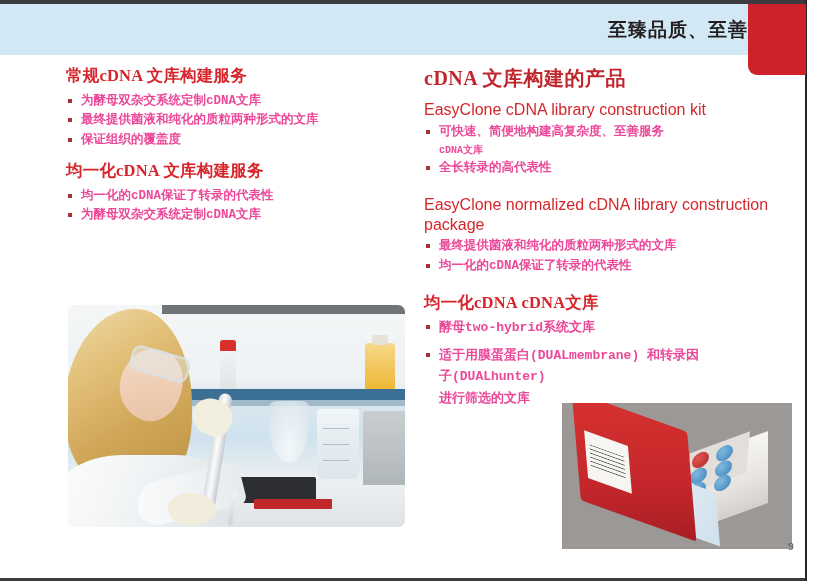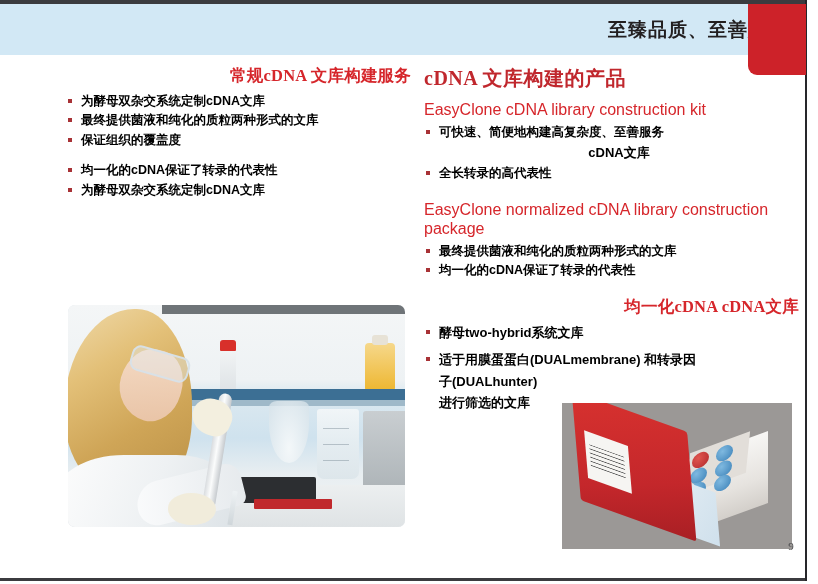--- a/index.html
+++ b/index.html
@@ -100,21 +100,20 @@
     line-height: 1.2;
   }
   h2.sub-serif {
     margin: 0 0 5px 0;
     font-family: "Liberation Serif", serif;
     font-size: 16.5px;
     font-weight: 700;
     color: #d6262b;
     letter-spacing: 0.2px;
     line-height: 1.25;
-    text-align: right;
   }
   h2.sub-sans {
     margin: 0 0 3px 0;
     font-family: "Liberation Sans", sans-serif;
     font-size: 16px;
     font-weight: 400;
     color: #d6262b;
     letter-spacing: 0px;
     line-height: 1.22;
   }
@@ -122,46 +121,45 @@
   
   ul.bullets {
     list-style: none;
     margin: 0 0 11px 0;
     padding: 0;
   }
   ul.bullets li {
     position: relative;
     padding-left: 15px;
     margin: 0 0 1px 0;
-    font-family: Liberation Sans, sans-serif;
+    font-family: Liberation Mono, monospace;
     font-size: 12.5px;
     font-weight: 600;
-    color: #000000;
+    color: #ec4899;
     line-height: 1.5;
   }
   ul.bullets li::before {
     content: "";
     position: absolute;
     left: 2px;
     top: 7px;
     width: 4px;
     height: 4px;
     background: #a83236;
   }
   ul.bullets.spaced li {
     margin-bottom: 8px;
     font-size: 13px;
   }
   .cont-line {
     display: block;
     margin-top: 2px;
   }
   .small-latin {
-    font-size: 13px;
-    text-align: center;
+    font-size: 10px;
   }
 
   .lead-gap { height: 6px; }
 
   
   .photo-lab {
     position: absolute;
     left: 68px; top: 305px;
     width: 337px; height: 222px;
     border-radius: 7px;
@@ -428,20 +426,21 @@
 
   <div class="col-left">
 
     <h2 class="sub-serif">常规cDNA 文库构建服务</h2>
     <ul class="bullets">
       <li>为酵母双杂交系统定制cDNA文库</li>
       <li>最终提供菌液和纯化的质粒两种形式的文库</li>
       <li>保证组织的覆盖度</li>
     </ul>
 
+    <h2 class="sub-serif">均一化cDNA 文库构建服务</h2>
     <ul class="bullets">
       <li>均一化的cDNA保证了转录的代表性</li>
       <li>为酵母双杂交系统定制cDNA文库</li>
     </ul>
   </div>
 
   <div class="col-right">
     <h1 class="sec-title">cDNA 文库构建的产品</h1>
 
     <h2 class="sub-sans">EasyClone cDNA library construction kit</h2>

